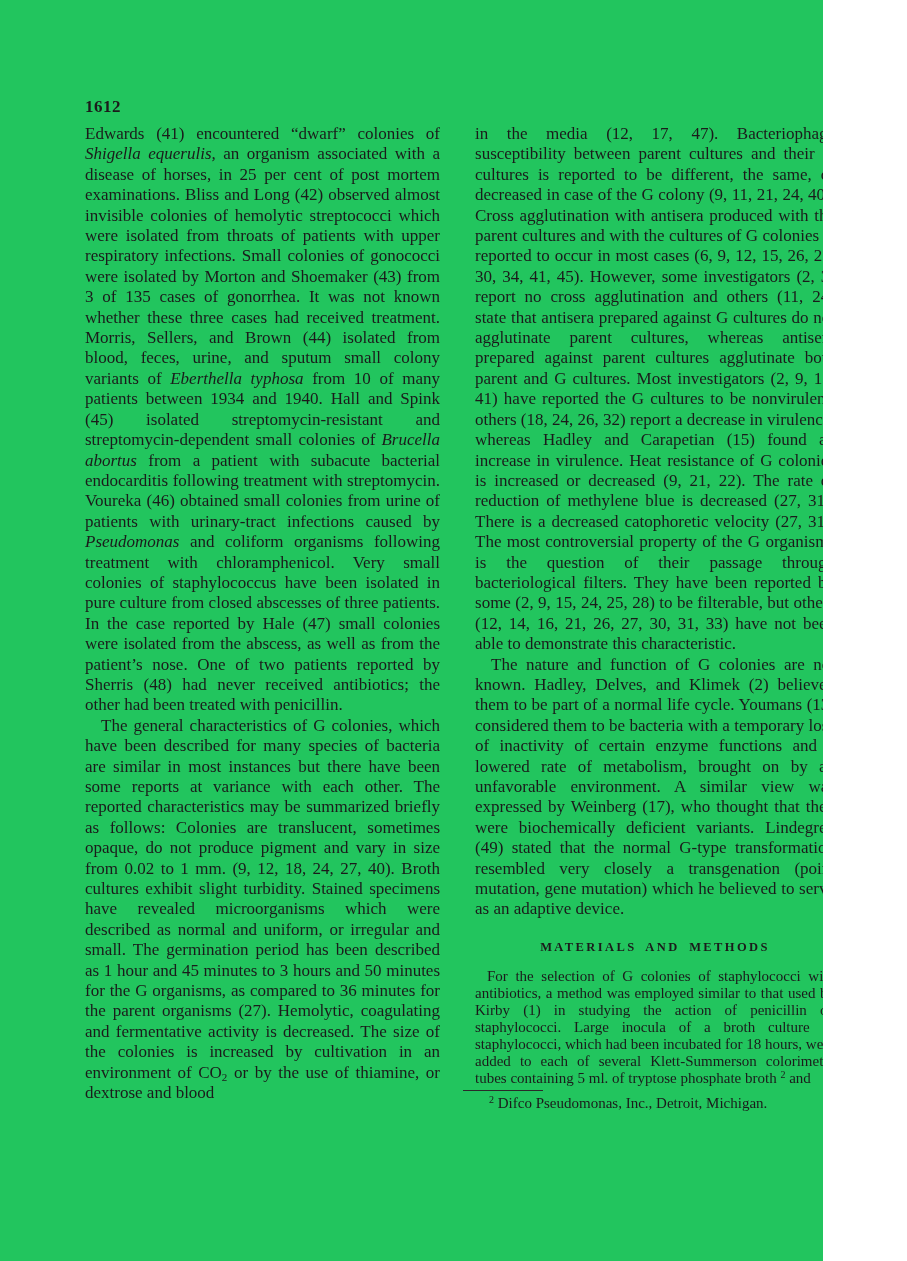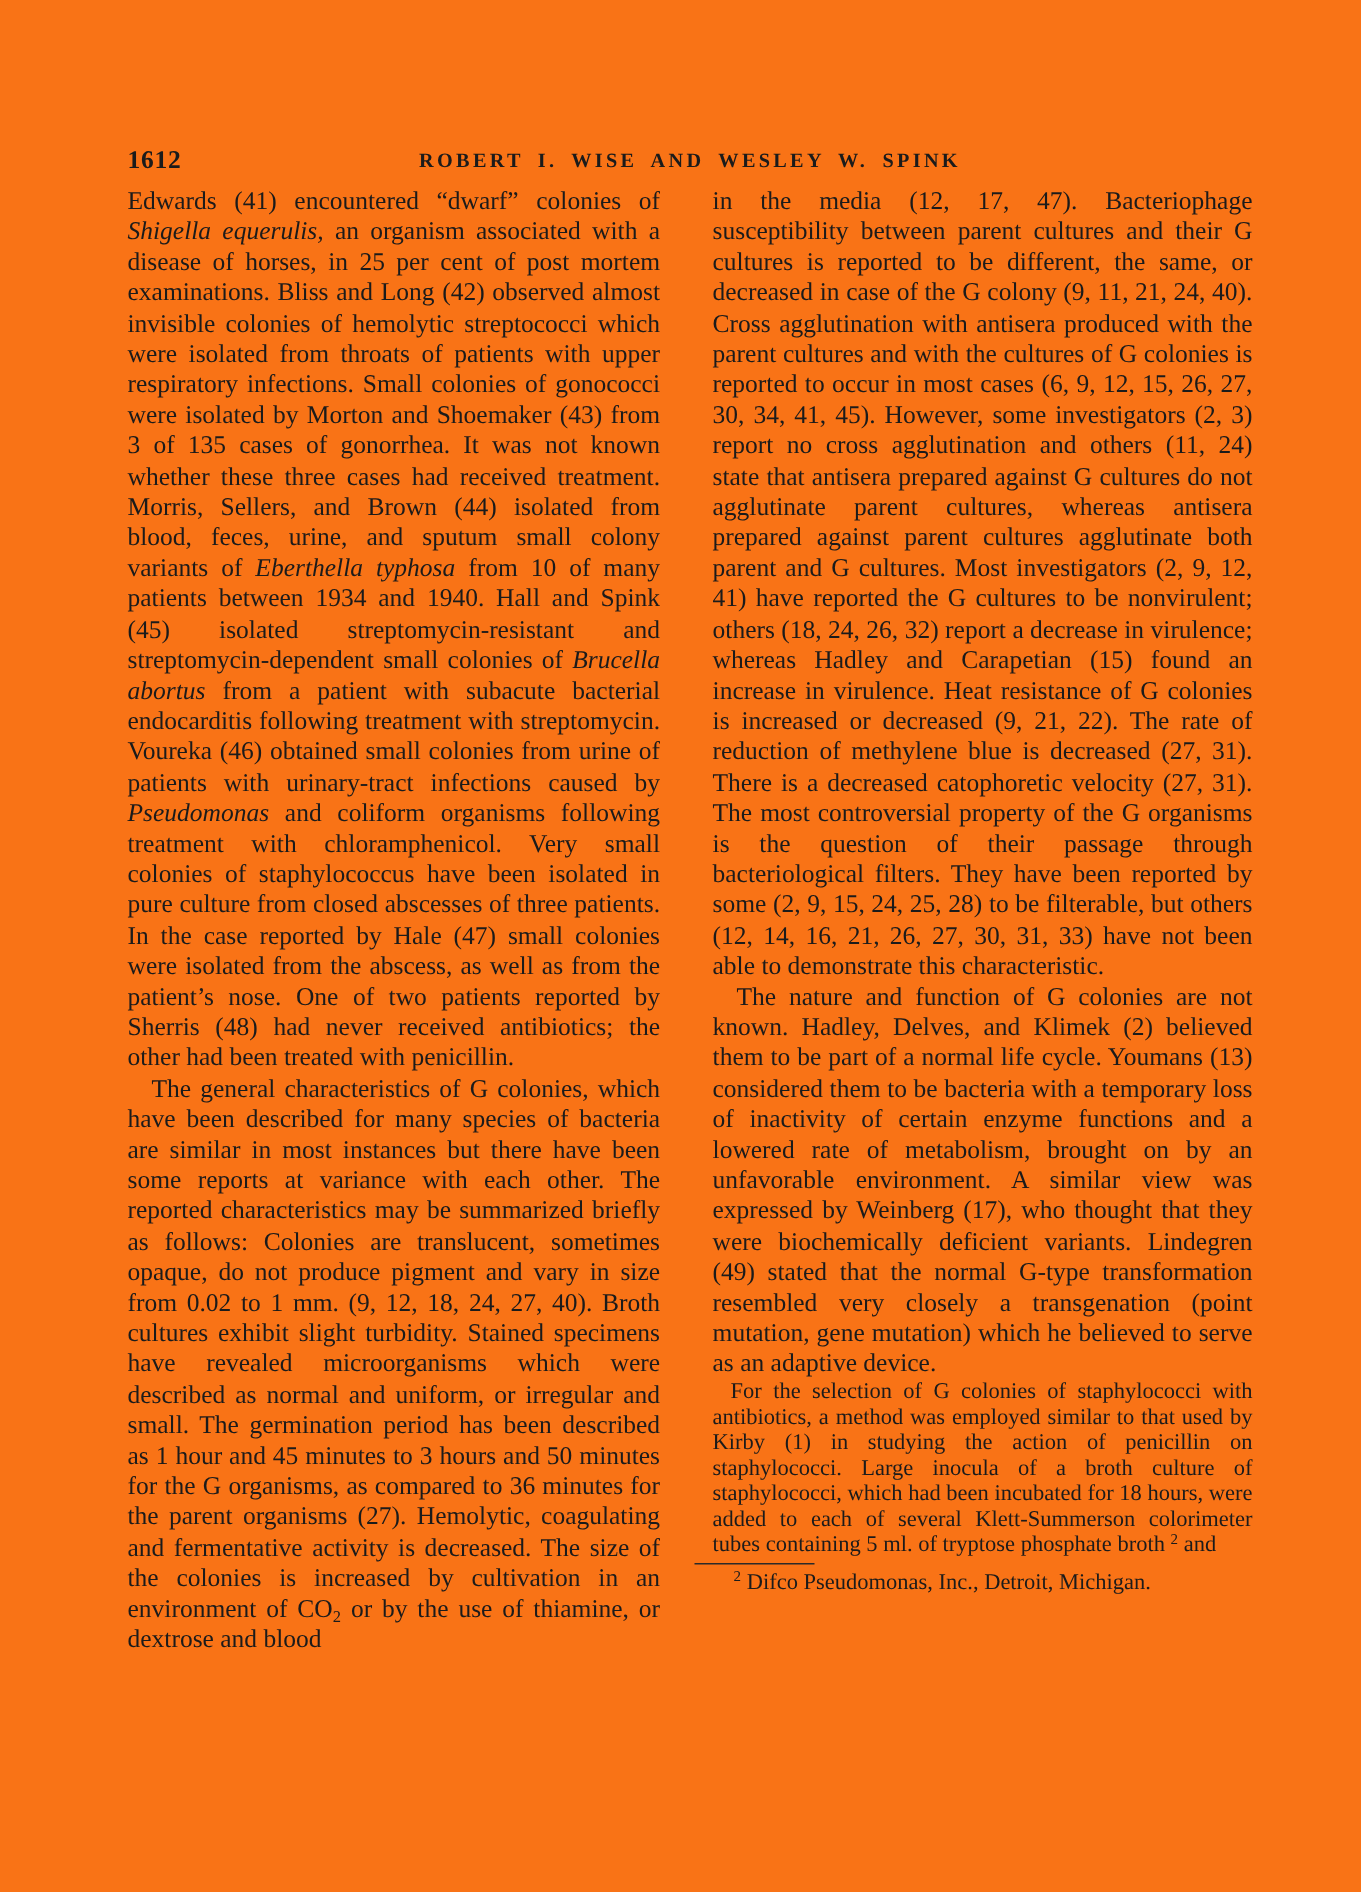--- a/index.html
+++ b/index.html
@@ -2,23 +2,23 @@
 <html lang="en"><head>
 <meta charset="utf-8">
 <style>
   html, body {
     margin: 0;
     padding: 0;
     background: #ffffff;
   }
   .page {
     position: relative;
-    width: 907px;
+    width: 823px;
     height: 1261px;
-    background: #f97316;
+    background: #22c55e;
     overflow: hidden;
     font-family: "Liberation Serif", serif;
     color: #1b1b1b;
   }
   .page-header {
     position: absolute;
     left: 85px;
     top: 97px;
     width: 750px;
     height: 20px;
@@ -104,33 +104,33 @@
     text-align: left;
   }
 </style>
 </head>
 <body>
 
 <div class="page">
 
   <header class="page-header">
     <span class="page-number">1612</span>
-    <span class="running-head">ROBERT I. WISE AND WESLEY W. SPINK</span>
   </header>
 
   <main class="columns">
 
     <section class="col col-left">
       <p class="para"><span>Edwards (41) encountered “dwarf” colonies of </span><span class="italic">Shigella equerulis,</span><span> an organism associated with a disease of horses, in 25 per cent of post mortem examinations.  Bliss and Long (42) observed almost invisible colonies of hemolytic streptococci which were isolated from throats of patients with upper respiratory infections.  Small colonies of gonococci were isolated by Morton and Shoemaker (43) from 3 of 135 cases of gonorrhea.  It was not known whether these three cases had received treatment.  Morris, Sellers, and Brown (44) isolated from blood, feces, urine, and sputum small colony variants of </span><span class="italic">Eberthella typhosa</span><span> from 10 of many patients between 1934 and 1940.  Hall and Spink (45) isolated streptomycin-resistant and streptomycin-dependent small colonies of </span><span class="italic">Brucella abortus</span><span> from a patient with subacute bacterial endocarditis following treatment with streptomycin.  Voureka (46) obtained small colonies from urine of patients with urinary-tract infections caused by </span><span class="italic">Pseudomonas</span><span> and coliform organisms following treatment with chloramphenicol.  Very small colonies of staphylococcus have been isolated in pure culture from closed abscesses of three patients.  In the case reported by Hale (47) small colonies were isolated from the abscess, as well as from the patient’s nose.  One of two patients reported by Sherris (48) had never received antibiotics; the other had been treated with penicillin.</span></p>
       <p class="para indent"><span>The general characteristics of G colonies, which have been described for many species of bacteria are similar in most instances but there have been some reports at variance with each other.  The reported characteristics may be summarized briefly as follows: Colonies are translucent, sometimes opaque, do not produce pigment and vary in size from 0.02 to 1 mm. (9, 12, 18, 24, 27, 40).  Broth cultures exhibit slight turbidity.  Stained specimens have revealed microorganisms which were described as normal and uniform, or irregular and small.  The germination period has been described as 1 hour and 45 minutes to 3 hours and 50 minutes for the G organisms, as compared to 36 minutes for the parent organisms (27).  Hemolytic, coagulating and fermentative activity is decreased.  The size of the colonies is increased by cultivation in an environment of CO</span><sub class="chem">2</sub><span> or by the use of thiamine, or dextrose and blood</span></p>
     </section>
 
     <section class="col col-right">
       <p class="para">in the media (12, 17, 47).  Bacteriophage susceptibility between parent cultures and their G cultures is reported to be different, the same, or decreased in case of the G colony (9, 11, 21, 24, 40).  Cross agglutination with antisera produced with the parent cultures and with the cultures of G colonies is reported to occur in most cases (6, 9, 12, 15, 26, 27, 30, 34, 41, 45).  However, some investigators (2, 3) report no cross agglutination and others (11, 24) state that antisera prepared against G cultures do not agglutinate parent cultures, whereas antisera prepared against parent cultures agglutinate both parent and G cultures.  Most investigators (2, 9, 12, 41) have reported the G cultures to be nonvirulent; others (18, 24, 26, 32) report a decrease in virulence; whereas Hadley and Carapetian (15) found an increase in virulence.  Heat resistance of G colonies is increased or decreased (9, 21, 22).  The rate of reduction of methylene blue is decreased (27, 31).  There is a decreased catophoretic velocity (27, 31).  The most controversial property of the G organisms is the question of their passage through bacteriological filters.  They have been reported by some (2, 9, 15, 24, 25, 28) to be filterable, but others (12, 14, 16, 21, 26, 27, 30, 31, 33) have not been able to demonstrate this characteristic.</p>
       <p class="para indent">The nature and function of G colonies are not known.  Hadley, Delves, and Klimek (2) believed them to be part of a normal life cycle.  Youmans (13) considered them to be bacteria with a temporary loss of inactivity of certain enzyme functions and a lowered rate of metabolism, brought on by an unfavorable environment.  A similar view was expressed by Weinberg (17), who thought that they were biochemically deficient variants.  Lindegren (49) stated that the normal G-type transformation resembled very closely a transgenation (point mutation, gene mutation) which he believed to serve as an adaptive device.</p>
+      <h2 class="section-heading">MATERIALS AND METHODS</h2>
       <p class="para methods indent"><span>For the selection of G colonies of staphylococci with antibiotics, a method was employed similar to that used by Kirby (1) in studying the action of penicillin on staphylococci.  Large inocula of a broth culture of staphylococci, which had been incubated for 18 hours, were added to each of several Klett-Summerson colorimeter tubes containing 5 ml. of tryptose phosphate broth </span><sup class="fnref">2</sup><span> and</span></p>
       <div class="footnote-rule"></div>
       <p class="footnote"><sup class="fnref">2</sup><span> Difco Pseudomonas, Inc., Detroit, Michigan.</span></p>
     </section>
 
   </main>
 
 </div>
 
 </body></html>

